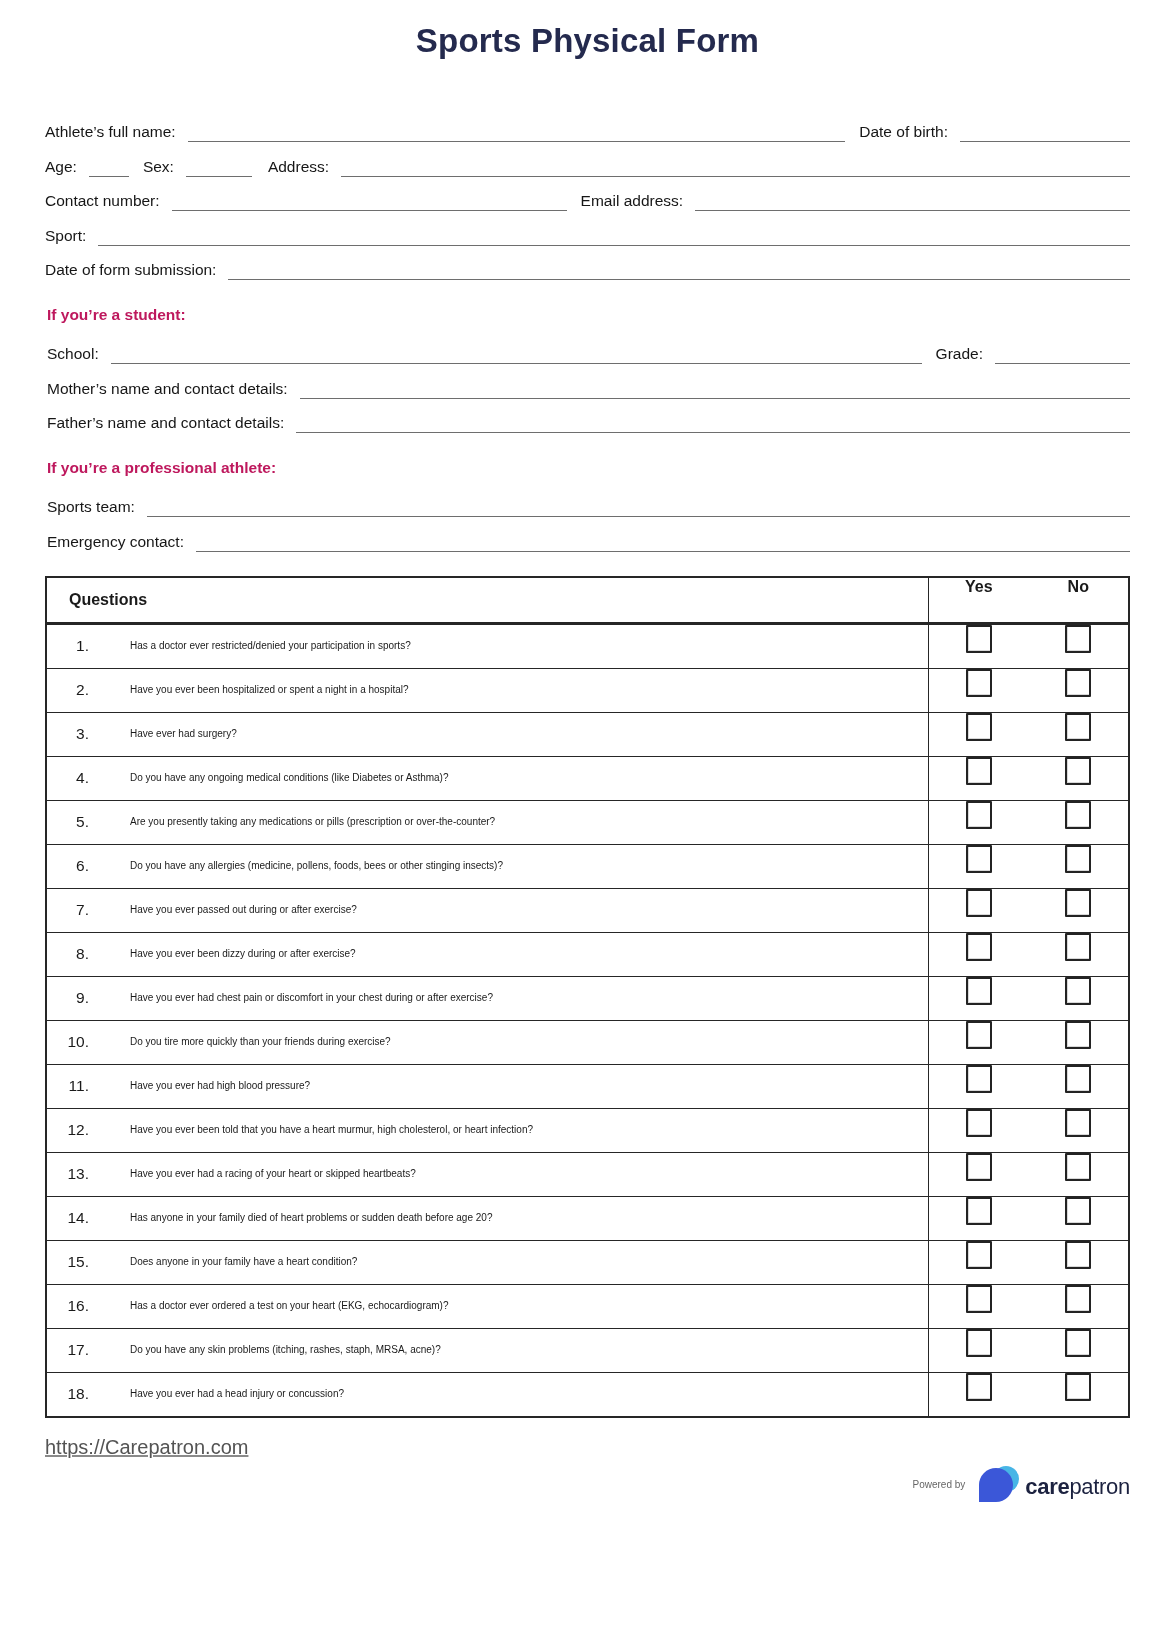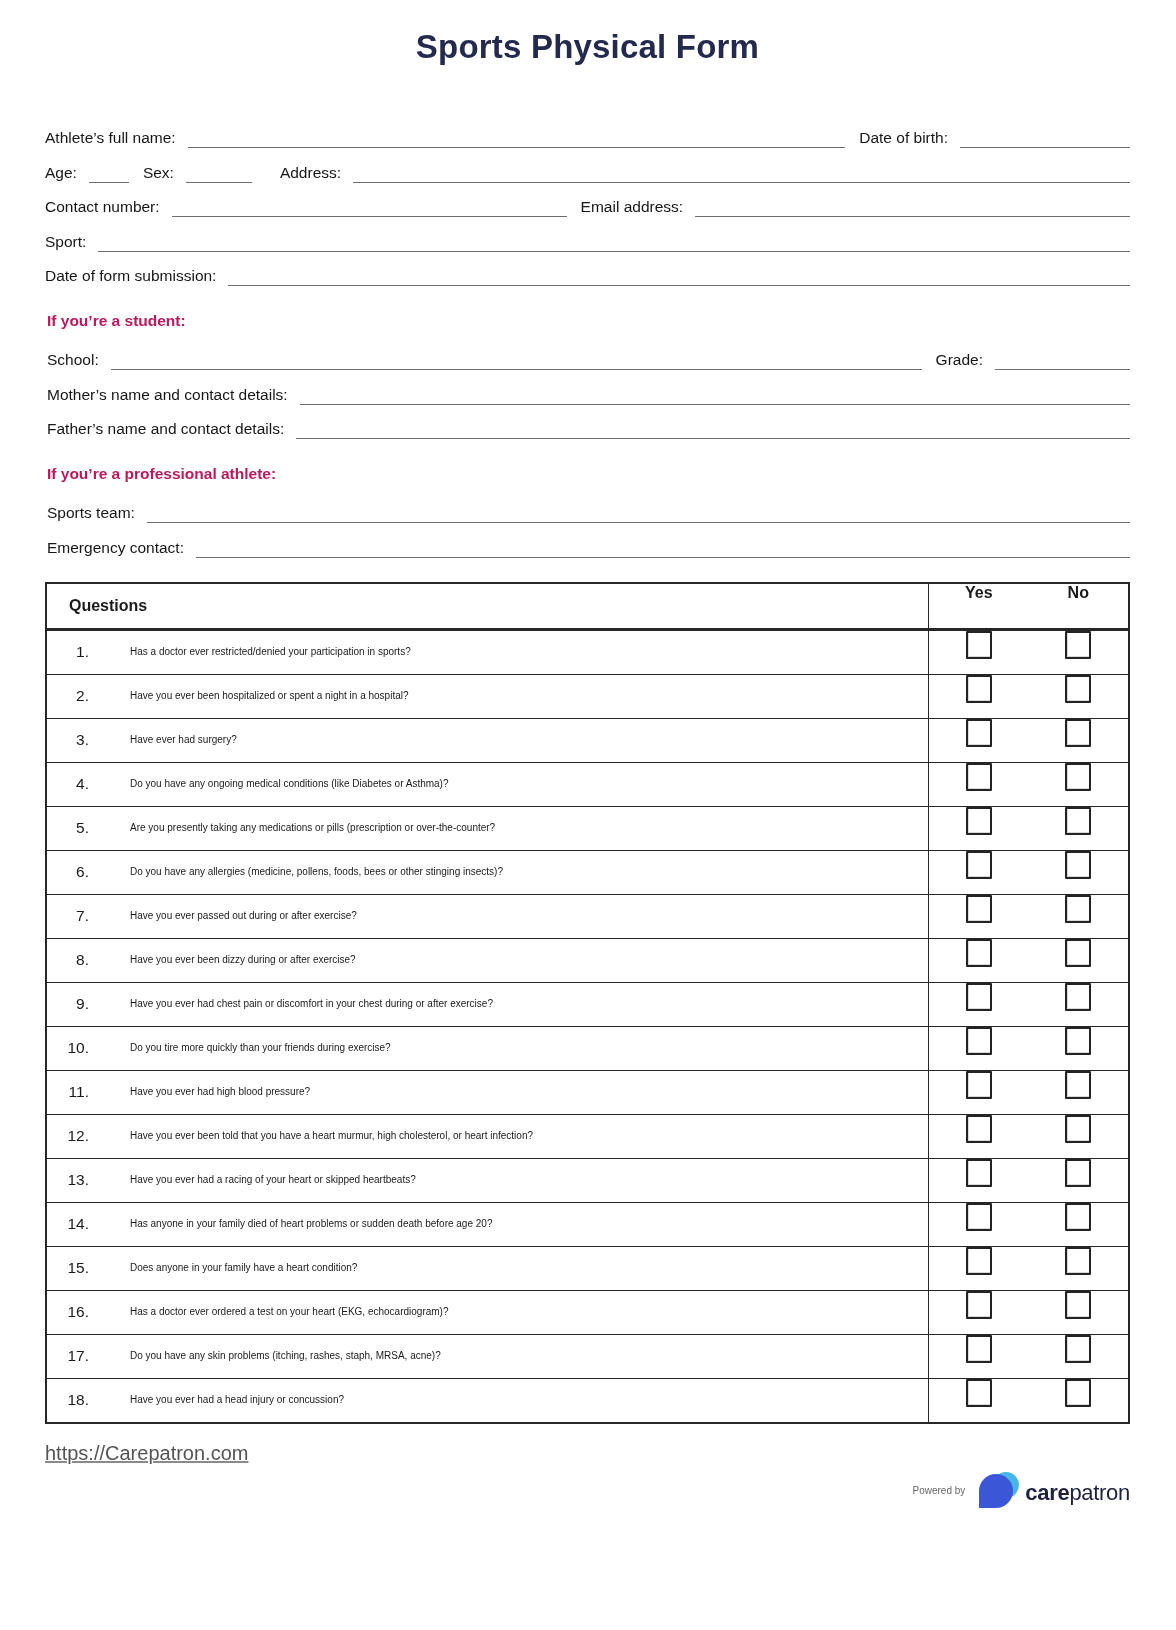--- a/index.html
+++ b/index.html
@@ -1,20 +1,20 @@
 <!DOCTYPE html>
 <html><head>
 <meta charset="utf-8">
 <style>
   * { margin:0; padding:0; box-sizing:border-box; }
   html,body { background:#ffffff; }
   body { font-family:"Liberation Sans", sans-serif; color:#1a1a1a; }
   .page {
     width:1176px; height:1596px; background:#fff;
-    padding:28px 46px 0 45px; position:relative; overflow:hidden;
+    padding:22px 46px 0 45px; position:relative; overflow:hidden;
   }
   .title {
     text-align:center; color:#242a4e; font-size:33px; font-weight:bold;
     letter-spacing:0.2px; margin-bottom:62px;
   }
   
   .formrow { display:flex; align-items:flex-end; margin-bottom:14.5px; }
   .lbl { font-size:15.5px; line-height:20px; white-space:nowrap; color:#161616; }
   .fline { border-bottom:1.5px solid #6e6e6e; height:18px; margin-left:12px; display:inline-block; }
   .grow { flex:1 1 auto; }
@@ -66,21 +66,21 @@
     <span class="fline grow"></span>
     <span class="lbl ml">Date of birth:</span>
     <span class="fline w170"></span>
   </div>
 
   <div class="formrow">
     <span class="lbl">Age:</span>
     <span class="fline w40"></span>
     <span class="lbl ml">Sex:</span>
     <span class="fline w66"></span>
-    <span class="lbl ml" style="margin-left:28px;">Address:</span>
+    <span class="lbl ml" style="margin-left:16px;">Address:</span>
     <span class="fline grow"></span>
   </div>
 
   <div class="formrow">
     <span class="lbl">Contact number:</span>
     <span class="fline w395"></span>
     <span class="lbl ml">Email address:</span>
     <span class="fline grow"></span>
   </div>
 

